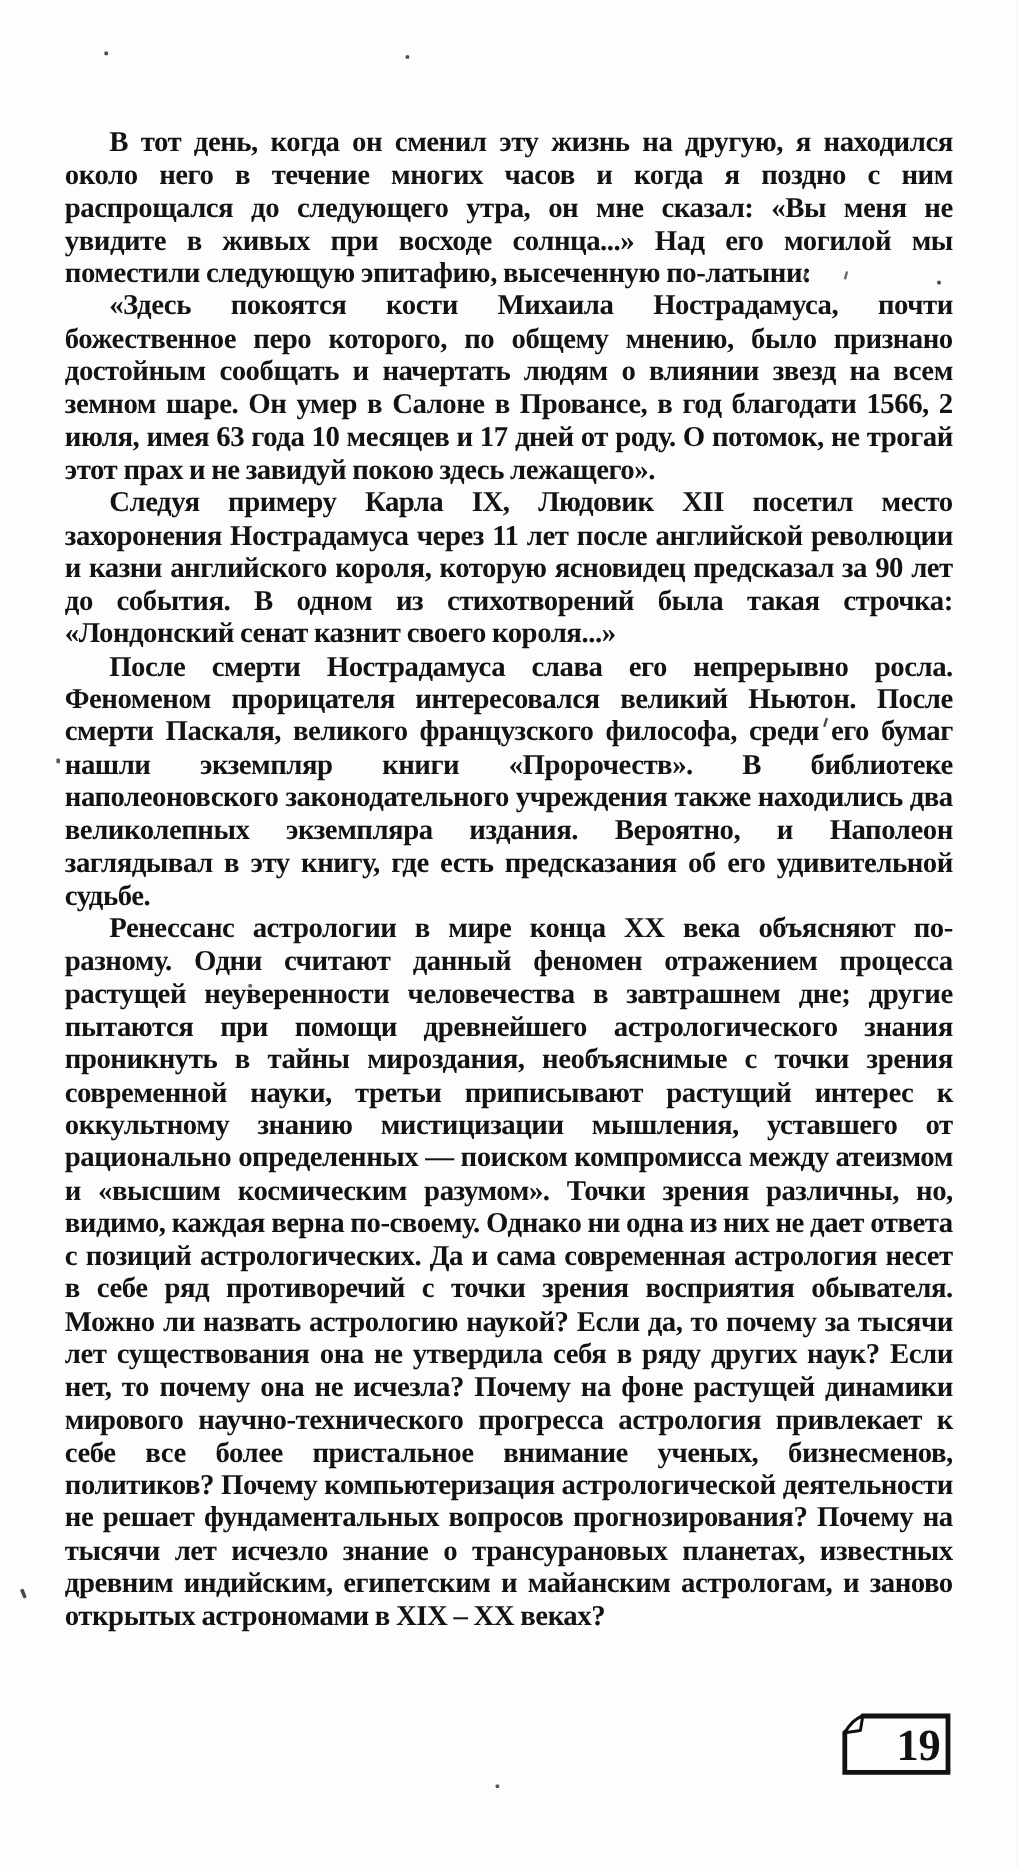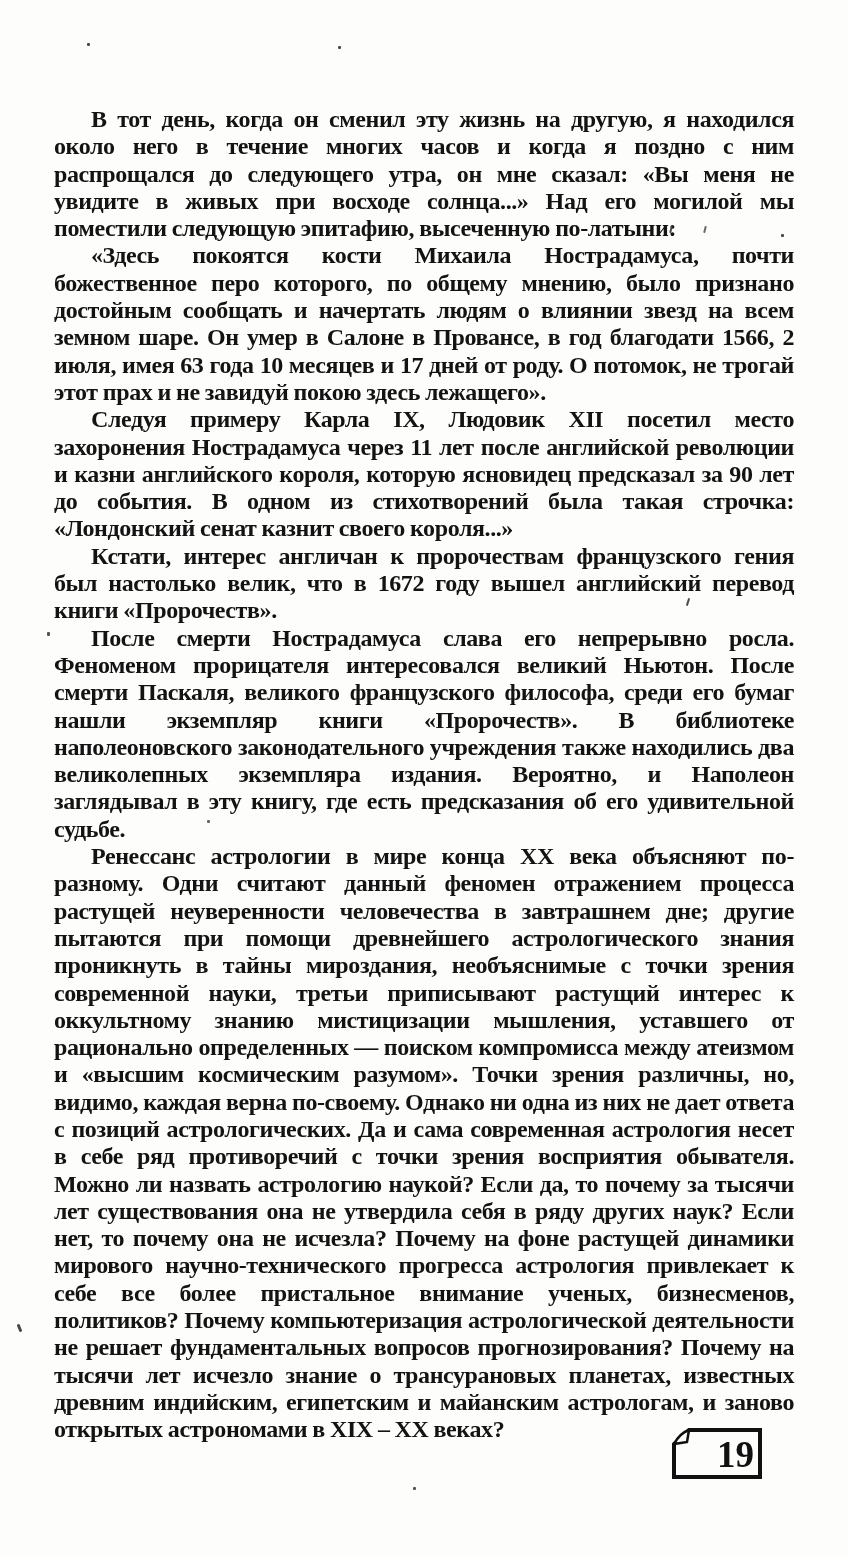--- a/index.html
+++ b/index.html
@@ -27,21 +27,21 @@
   }
   .textblock p {
     margin: 0;
     padding: 0;
     text-indent: 37px;
     hyphens: none;
   }
   .textblock p.flush { text-indent: 0; }
   .badge {
     position: absolute;
-    left: 670px;
+    left: 700px;
     top: 1426px;
     width: 94px;
     height: 56px;
   }
   .badge svg { display: block; }
   .badge text {
     font-family: "Liberation Serif", serif;
     font-weight: 700;
     fill: #111;
   }
@@ -53,21 +53,20 @@
 </style>
 </head>
 <body>
 
 <div class="page">
 
   <div class="textblock">
     <p>В тот день, когда он сменил эту жизнь на другую, я находился около него в течение многих часов и когда я поздно с ним распрощался до следующего утра, он мне сказал: «Вы меня не увидите в живых при восходе солнца...» Над его могилой мы поместили следующую эпитафию, высеченную по-латыни:</p>
     <p>«Здесь покоятся кости Михаила Нострадамуса, почти божественное перо которого, по общему мнению, было признано достойным сообщать и начертать людям о влиянии звезд на всем земном шаре. Он умер в Салоне в Провансе, в год благодати 1566, 2 июля, имея 63 года 10 месяцев и 17 дней от роду. О потомок, не трогай этот прах и не завидуй покою здесь лежащего».</p>
     <p>Следуя примеру Карла IX, Людовик XII посетил место захоронения Нострадамуса через 11 лет после английской революции и казни английского короля, которую ясновидец предсказал за 90 лет до события. В одном из стихотворений была такая строчка: «Лондонский сенат казнит своего короля...»</p>
-    <p>Кстати, интерес англичан к пророчествам французского гения был настолько велик, что в 1672 году вышел английский перевод книги «Пророчеств».</p>
     <p>После смерти Нострадамуса слава его непрерывно росла. Феноменом прорицателя интересовался великий Ньютон. После смерти Паскаля, великого французского философа, среди его бумаг нашли экземпляр книги «Пророчеств». В библиотеке наполеоновского законодательного учреждения также находились два великолепных экземпляра издания. Вероятно, и Наполеон заглядывал в эту книгу, где есть предсказания об его удивительной судьбе.</p>
     <p>Ренессанс астрологии в мире конца XX века объясняют по-разному. Одни считают данный феномен отражением процесса растущей неуверенности человечества в завтрашнем дне; другие пытаются при помощи древнейшего астрологического знания проникнуть в тайны мироздания, необъяснимые с точки зрения современной науки, третьи приписывают растущий интерес к оккультному знанию мистицизации мышления, уставшего от рационально определенных — поиском компромисса между атеизмом и «высшим космическим разумом». Точки зрения различны, но, видимо, каждая верна по-своему. Однако ни одна из них не дает ответа с позиций астрологических. Да и сама современная астрология несет в себе ряд противоречий с точки зрения восприятия обывателя. Можно ли назвать астрологию наукой? Если да, то почему за тысячи лет существования она не утвердила себя в ряду других наук? Если нет, то почему она не исчезла? Почему на фоне растущей динамики мирового научно-технического прогресса астрология привлекает к себе все более пристальное внимание ученых, бизнесменов, политиков? Почему компьютеризация астрологической деятельности не решает фундаментальных вопросов прогнозирования? Почему на тысячи лет исчезло знание о трансурановых планетах, известных древним индийским, египетским и майанским астрологам, и заново открытых астрономами в XIX – XX веках?</p>
   </div>
 
   <div class="badge">
     <svg width="94" height="56" viewBox="0 0 94 56">
       <path d="M19 4 L90 4 L90 51 L4 51 L4 18 Z" fill="#fdfdfb" stroke="#111" stroke-width="4" stroke-linejoin="miter"></path>
       <path d="M19 4 Q10 7 4 18 L17 16 Z" fill="#fdfdfb" stroke="#111" stroke-width="2.5" stroke-linejoin="round"></path>
       <text x="84" y="41" text-anchor="end" font-size="37">19</text>
     </svg>

